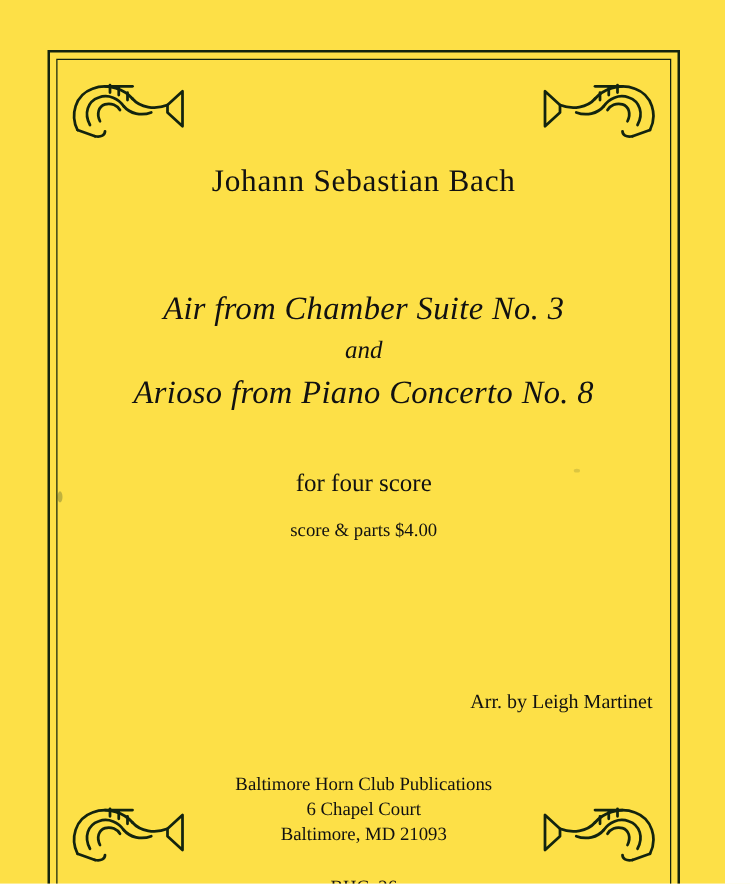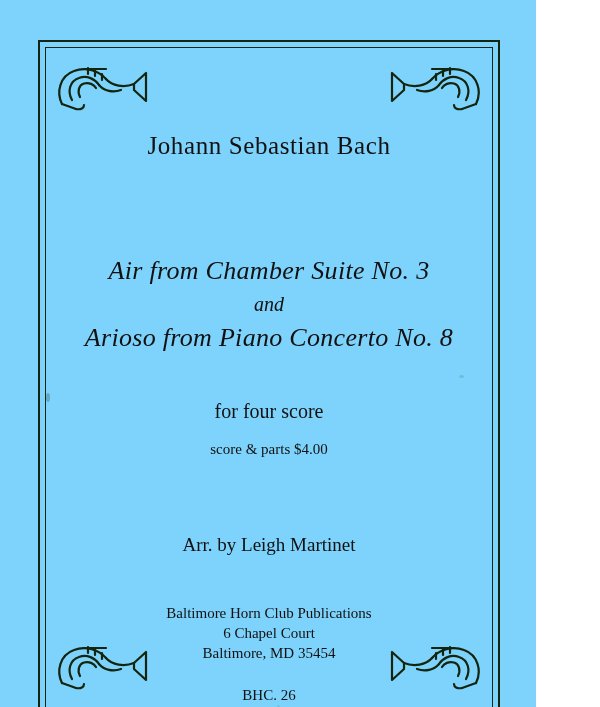--- a/index.html
+++ b/index.html
@@ -2,23 +2,23 @@
 <html><head>
 <meta charset="utf-8">
 <style>
   html, body {
     margin: 0;
     padding: 0;
     background: #ffffff;
   }
   #page {
     position: relative;
-    width: 536px;
+    width: 580px;
     height: 707px;
-    background: #7dd3fc;
+    background: #fde047;
     overflow: hidden;
     font-family: "Liberation Serif", serif;
     color: #111111;
   }
 
   
   .frame-outer {
     position: absolute;
     left: 38px;
     top: 40px;
@@ -54,21 +54,21 @@
     right: 58px;
     top: 120px;
     text-align: center;
   }
   .composer {
     font-size: 25px;
     letter-spacing: 0.6px;
     margin-top: 12px;
   }
   .title-block {
-    margin-top: 96px;
+    margin-top: 72px;
     font-style: italic;
   }
   .title-line-1 {
     font-size: 26px;
     letter-spacing: 0.3px;
   }
   .title-and {
     font-size: 20px;
     margin-top: 7px;
   }
@@ -79,22 +79,23 @@
   }
   .instrumentation {
     margin-top: 47px;
     font-size: 20px;
   }
   .price {
     margin-top: 18px;
     font-size: 15px;
   }
   .arranger {
-    margin-top: 76px;
-    font-size: 19px;
+    margin-top: 119px;
+    font-size: 16px;
+    text-align: right;
   }
   .publisher {
     margin-top: 48px;
     font-size: 15px;
     line-height: 1.33;
   }
   .catalog {
     margin-top: 23px;
     font-size: 15px;
   }
@@ -188,21 +189,21 @@
 
     <div class="instrumentation">for four score</div>
 
     <div class="price">score &amp; parts  $4.00</div>
 
     <div class="arranger">Arr. by Leigh Martinet</div>
 
     <div class="publisher">
       <div>Baltimore Horn Club Publications</div>
       <div>6 Chapel Court</div>
-      <div>Baltimore, MD 35454</div>
+      <div>Baltimore, MD 21093</div>
     </div>
 
     <div class="catalog">BHC. 26</div>
   </div>
 
   <div class="mark mark-a"></div>
   <div class="mark mark-b"></div>
   <div class="mark mark-c"></div>
 
 </div>

